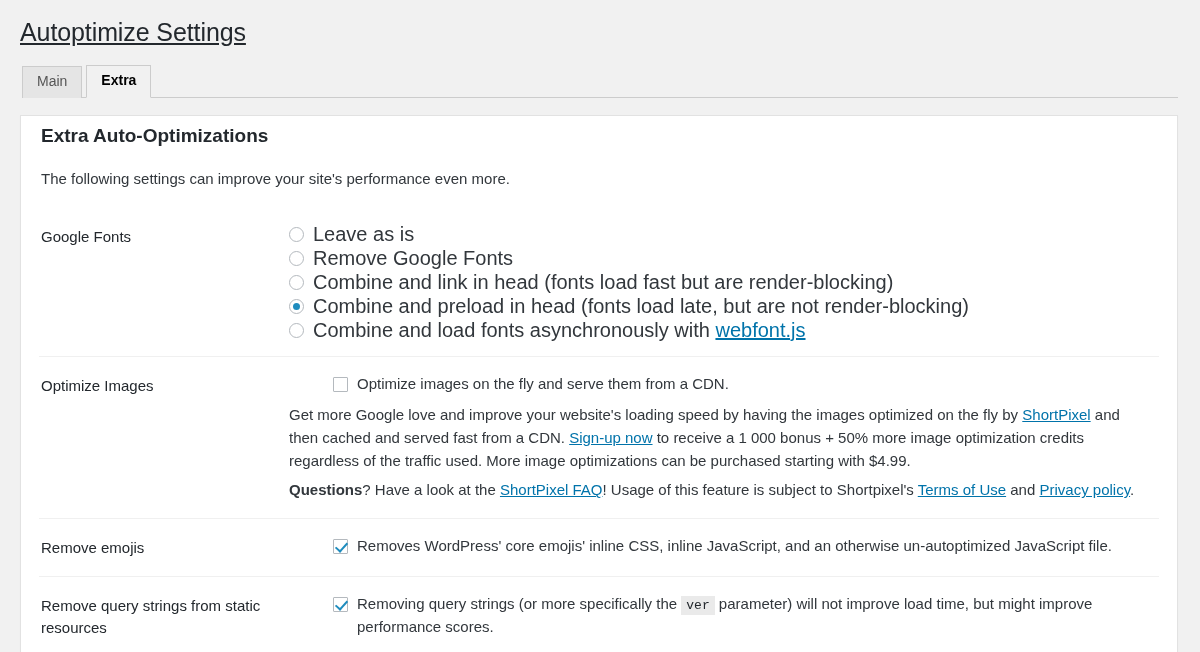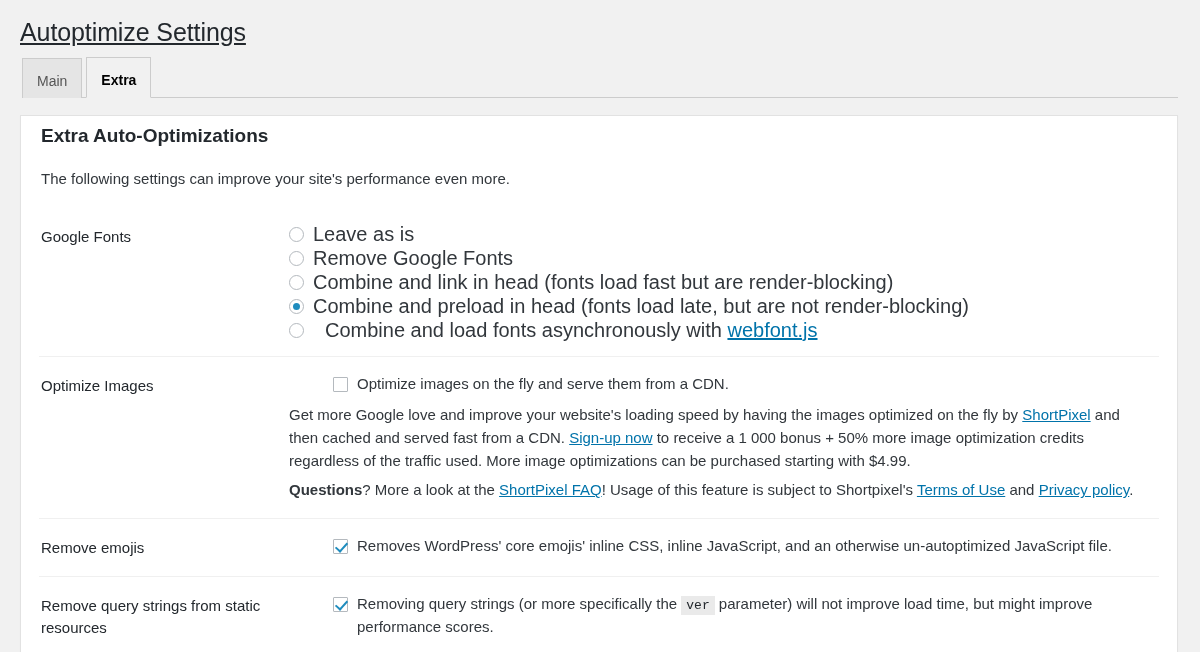--- a/index.html
+++ b/index.html
@@ -36,21 +36,21 @@
     border-bottom: 1px solid #ccc;
     width: 1156px;
     box-sizing: border-box;
     display: flex;
     align-items: flex-end;
   }
   .nav-tab {
     display: inline-block;
     font-size: 14px;
     line-height: 22px;
-    padding: 11px 14px 6px;
+    padding: 3px 14px 6px;
     margin: 0 4px -1px 0;
     border: 1px solid #ccc;
     border-bottom: none;
     background: #e5e5e5;
     color: #555;
     text-decoration: none;
     font-weight: 400;
     cursor: pointer;
     white-space: nowrap;
   }
@@ -121,21 +121,21 @@
     line-height: 1.5;
     color: #32373c;
   }
 
   
   .radio-row {
     display: flex;
     align-items: flex-start;
     margin: 0 0 4px 0;
   }
-  .radio-row:last-child { margin-bottom: 0; gap: 12px; }
+  .radio-row:last-child { margin-bottom: 0; }
   .radio {
     flex: 0 0 auto;
     width: 15px;
     height: 15px;
     border: 1px solid #b4b9be;
     border-radius: 50%;
     background: #fff;
     margin: 3px 9px 0 0;
     position: relative;
     box-sizing: border-box;
@@ -271,21 +271,21 @@
         <th>Optimize Images</th>
         <td>
 
           <div class="check-row">
             <span class="checkbox"></span>
             <span class="check-text">Optimize images on the fly and serve them from a CDN.</span>
           </div>
 
           <p class="desc"><span>Get more Google love and improve your website's loading speed by having the images optimized on the fly by </span><a class="link" href="#">ShortPixel</a><span> and then cached and served fast from a CDN. </span><a class="link" href="#">Sign-up now</a><span> to receive a 1 000 bonus + 50% more image optimization credits regardless of the traffic used. More image optimizations can be purchased starting with $4.99.</span></p>
 
-          <p class="desc tight"><strong>Questions</strong><span>? More a look at the </span><a class="link" href="#">ShortPixel FAQ</a><span>! Usage of this feature is subject to Shortpixel's </span><a class="link" href="#">Terms of Use</a><span> and </span><a class="link" href="#">Privacy policy</a><span>.</span></p>
+          <p class="desc tight"><strong>Questions</strong><span>? Have a look at the </span><a class="link" href="#">ShortPixel FAQ</a><span>! Usage of this feature is subject to Shortpixel's </span><a class="link" href="#">Terms of Use</a><span> and </span><a class="link" href="#">Privacy policy</a><span>.</span></p>
 
         </td>
       </tr>
 
       <tr>
         <th>Remove emojis</th>
         <td>
           <div class="check-row">
             <span class="checkbox checked"></span>
             <span class="check-text">Removes WordPress' core emojis' inline CSS, inline JavaScript, and an otherwise un-autoptimized JavaScript file.</span>

